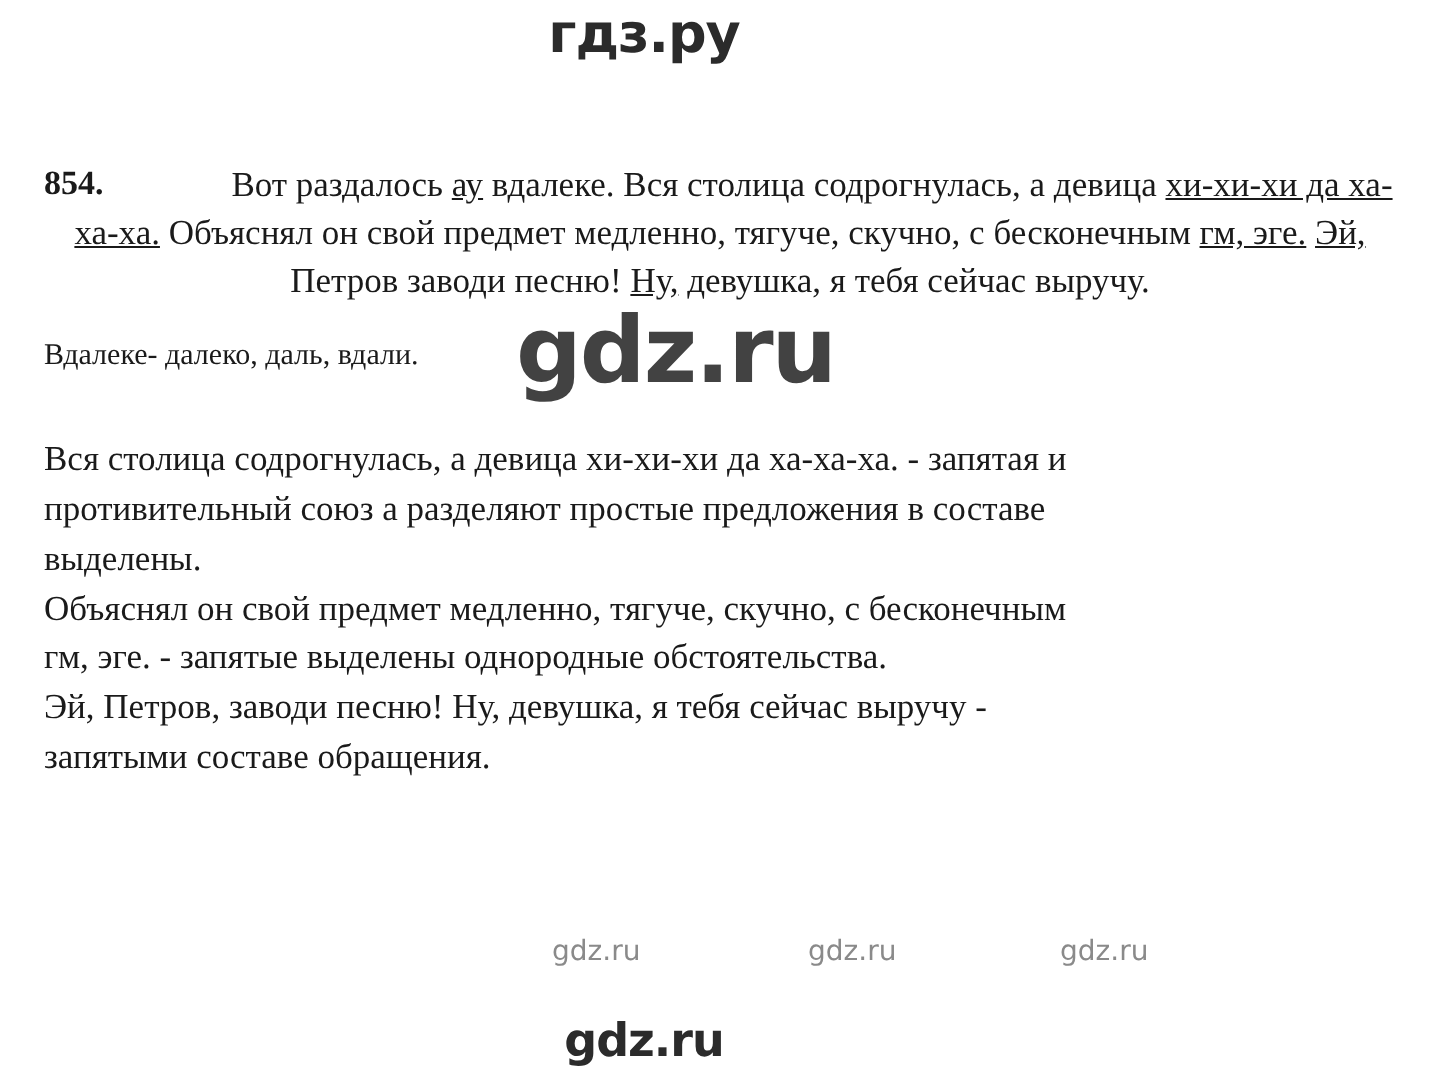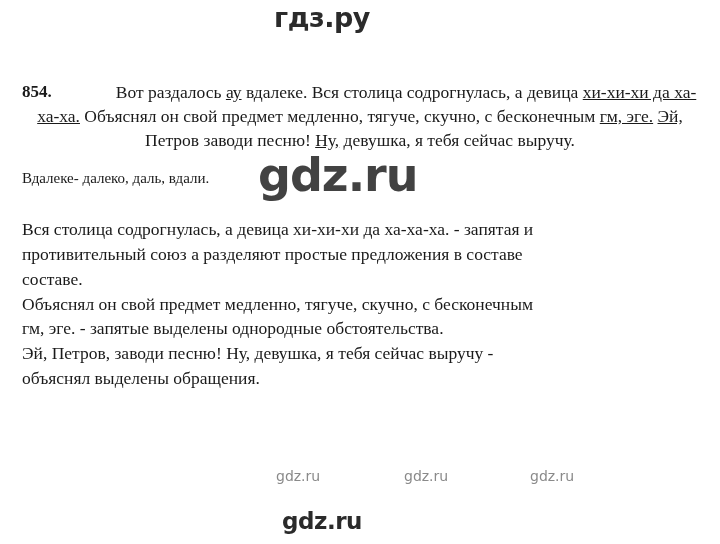--- a/index.html
+++ b/index.html
@@ -125,25 +125,25 @@
     <div class="ex-block">
       <span class="ex-num">854.</span>
       <div class="ex-body"><span>Вот раздалось </span><span class="u">ау</span><span> вдалеке.  Вся столица содрогнулась, а девица </span><span class="u">хи-хи-хи да ха-ха-ха.</span><span> Объяснял он свой предмет медленно, тягуче, скучно, с бесконечным </span><span class="u">гм, эге.</span><span> </span><span class="u">Эй,</span><span> Петров заводи песню! </span><span class="u">Ну,</span><span> девушка, я тебя сейчас выручу.</span></div>
     </div>
 
     <div class="para">Вдалеке- далеко, даль, вдали.</div>
 
     <div class="analysis">
       <p>Вся столица содрогнулась, а девица хи-хи-хи да ха-ха-ха. - запятая и</p>
       <p>противительный союз а разделяют простые предложения в составе</p>
-      <p>составе.</p>
+      <p>выделены.</p>
       <p>Объяснял он свой предмет медленно, тягуче, скучно, с бесконечным</p>
       <p>гм, эге. - запятые выделены однородные обстоятельства.</p>
       <p>Эй, Петров, заводи песню! Ну, девушка, я тебя сейчас выручу -</p>
-      <p>объяснял выделены обращения.</p>
+      <p>запятыми составе обращения.</p>
     </div>
 
 
   </div>
 
   <div class="watermark-big">gdz.ru</div>
   <div class="watermark-small wm1">gdz.ru</div>
   <div class="watermark-small wm2">gdz.ru</div>
   <div class="watermark-small wm3">gdz.ru</div>
 

